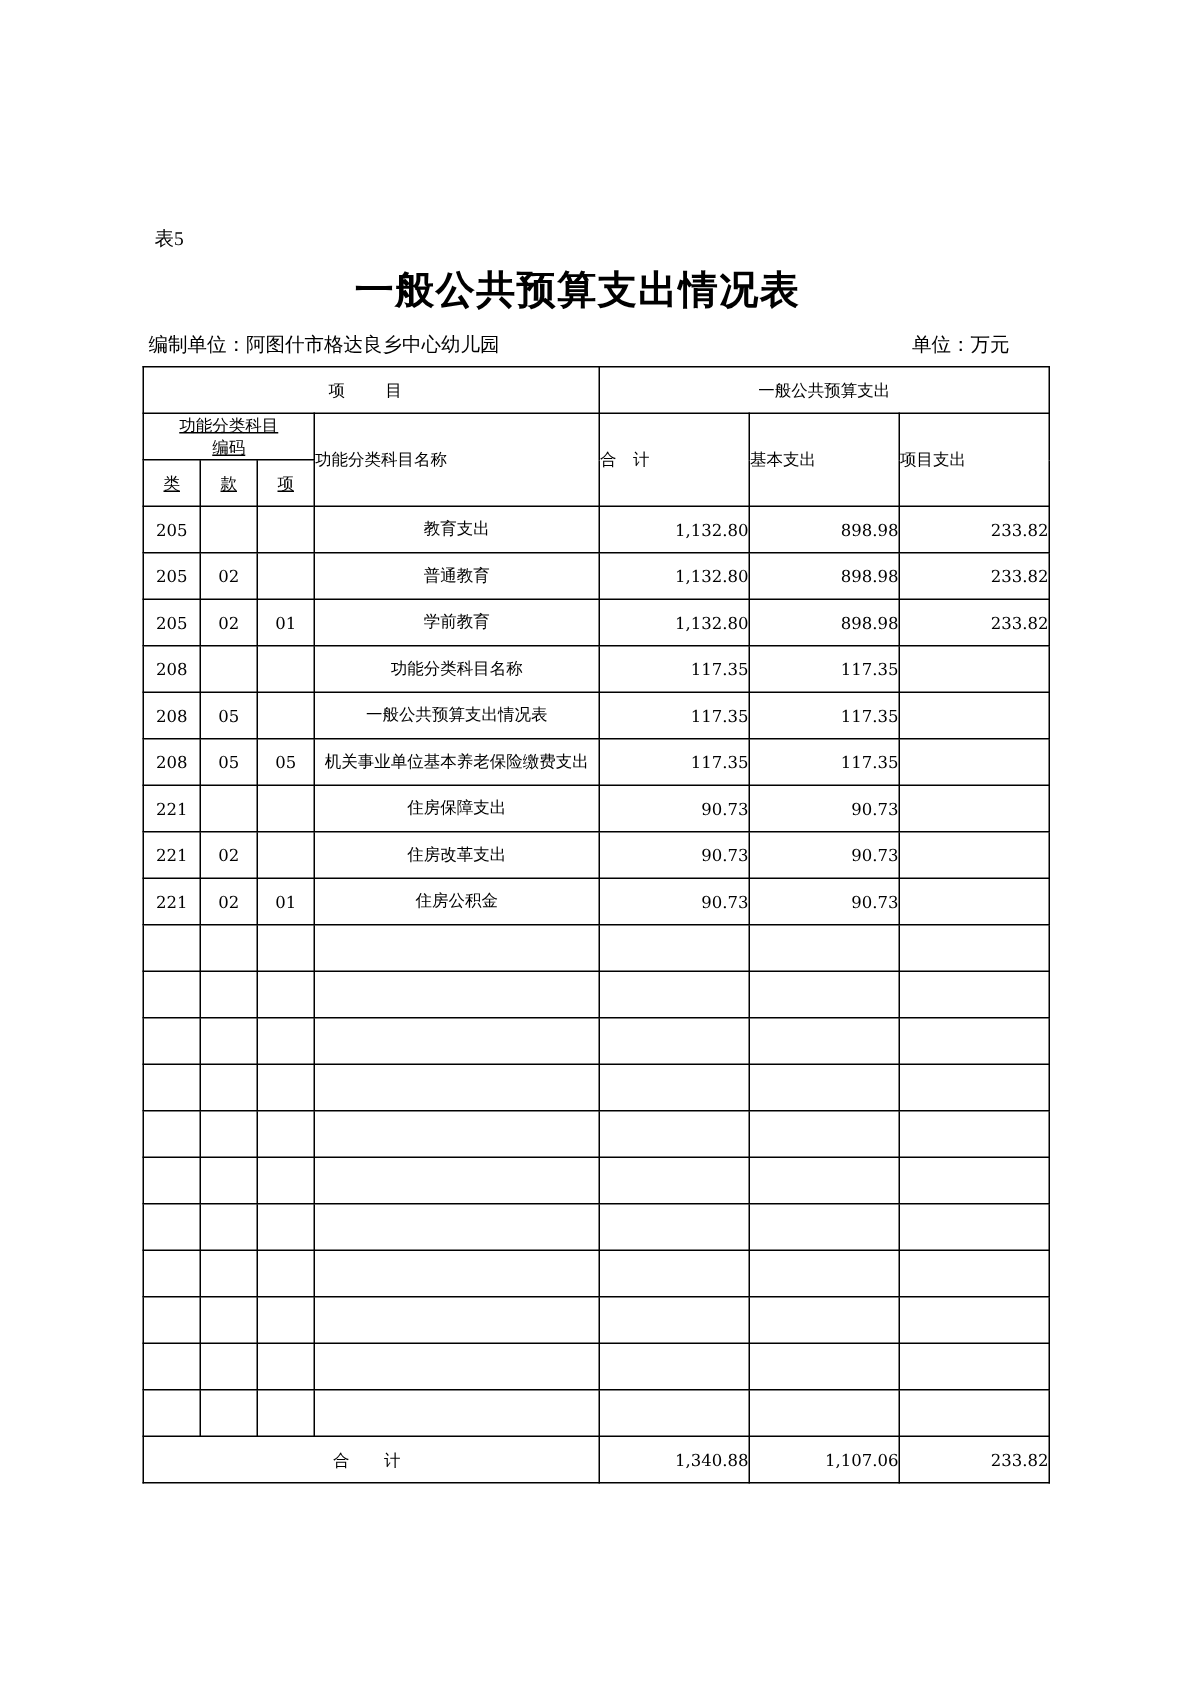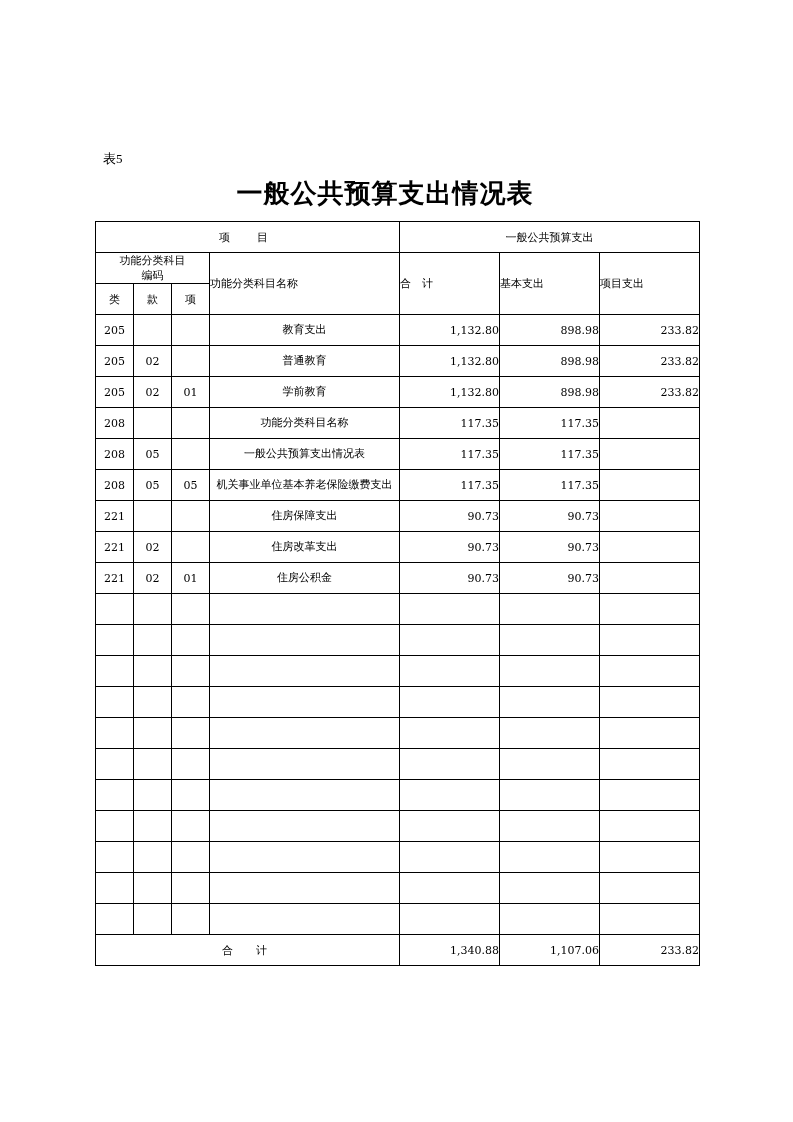--- a/index.html
+++ b/index.html
@@ -65,20 +65,21 @@
     font-size: 12.5px;
   }
   .hdr-sub {
     text-align: left;
     font-size: 11px;
     margin-top: 42px;
   }
   .hdr-small {
     text-align: center;
     font-size: 11px;
+    text-decoration: underline;
   }
   td.code {
     text-align: center;
     font-size: 11px;
     font-family: "DejaVu Serif", serif;
   }
   td.name {
     text-align: center;
     padding-left: 6px;
     font-size: 11px;
@@ -119,20 +120,26 @@
 </style>
 </head>
 <body>
 
 <div class="page">
 
   <div class="table-label">表5</div>
 
   <div class="doc-title">一般公共预算支出情况表</div>
 
+  <div class="meta-row">
+    <div class="meta-left">
+      <span>编制单位：</span><span>阿图什市格达良乡中心幼儿园</span>
+    </div>
+    <div class="meta-right">单位：万元</div>
+  </div>
 
   <table class="budget">
     <colgroup>
       <col style="width:38px">
       <col style="width:38px">
       <col style="width:38px">
       <col style="width:190px">
       <col style="width:100px">
       <col style="width:100px">
       <col style="width:100px">

